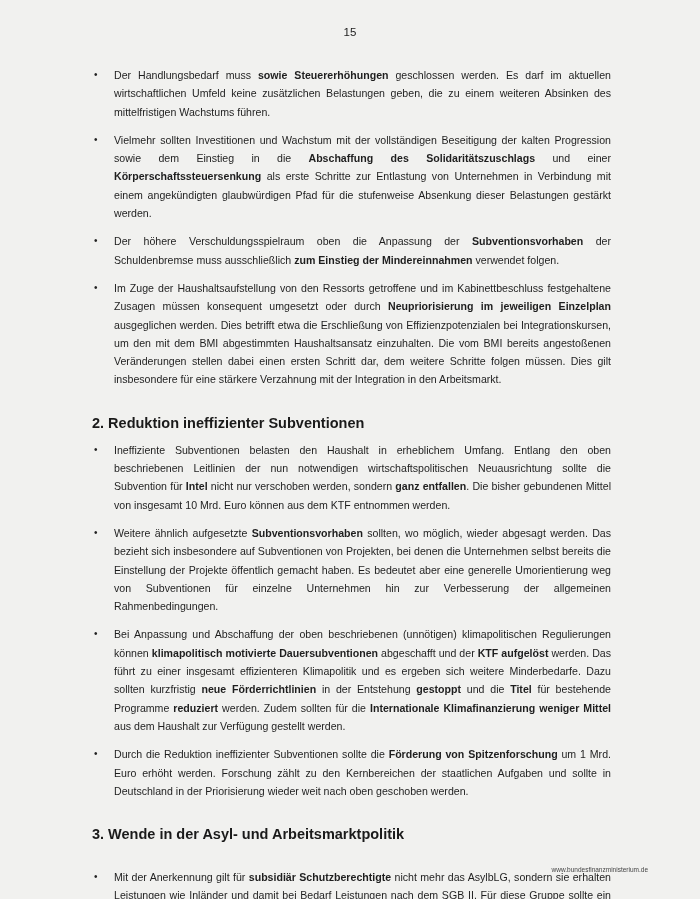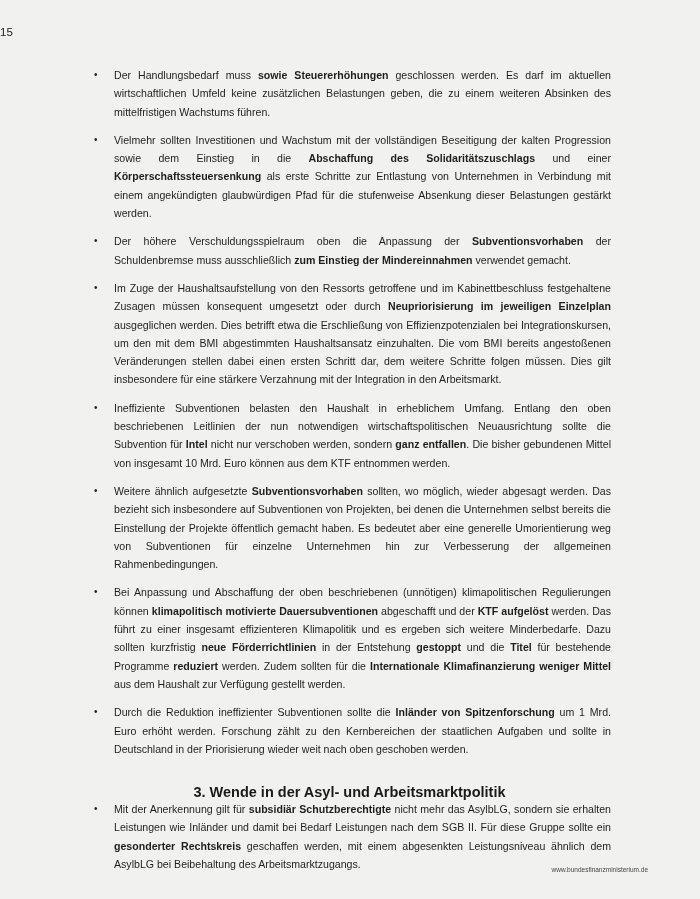--- a/index.html
+++ b/index.html
@@ -4,62 +4,63 @@
 <style>
   html, body { margin:0; padding:0; }
   body {
     width:700px; height:899px; overflow:hidden;
     background:#f1f1ef;
     font-family:"Liberation Sans", sans-serif;
     color:#1e1e1e;
     position:relative;
   }
   .page-number {
-    position:absolute; top:26px; left:0; width:700px; 
+    position:absolute; top:26px; left:0; width:700px; text-align:center;
     font-size:11.5px; color:#222;
   }
   .content { position:absolute; left:96px; top:66px; width:515px; }
   ul.bullets { list-style:none; margin:0; padding:0; }
   ul.bullets li {
     position:relative; padding-left:18px; margin:0 0 10px 0;
     font-size:10.6px; line-height:18.3px; text-align:justify;
   }
   ul.bullets li .bullet {
     position:absolute; left:-2px; top:0; font-size:10px; color:#222;
   }
   b { font-weight:bold; }
   h2 {
     margin:0; font-size:14.5px; font-weight:bold; color:#1a1a1a;
     position:relative; left:-4px;
   }
   .sec2 { margin-top:26px; margin-bottom:10px; }
-  .sec3 { margin-top:26px; margin-bottom:0;text-align:center; }
+  .sec3 { margin-top:26px; margin-bottom:26px; }
   .footer {
     position:absolute; right:52px; top:866px;
     font-size:6.5px; color:#444;
   }
 </style>
 </head>
 <body>
 
 <div class="page-number">15</div>
 
 <div class="content">
   <ul class="bullets">
       <li><span class="bullet">•</span><span>Der Handlungsbedarf muss </span><b>sowie Steuererhöhungen</b><span> geschlossen werden. Es darf im aktuellen wirtschaftlichen Umfeld keine zusätzlichen Belastungen geben, die zu einem weiteren Absinken des mittelfristigen Wachstums führen.</span></li>
       <li><span class="bullet">•</span><span>Vielmehr sollten Investitionen und Wachstum mit der vollständigen Beseitigung der kalten Progression sowie dem Einstieg in die </span><b>Abschaffung des Solidaritätszuschlags</b><span> und einer </span><b>Körperschaftssteuersenkung</b><span> als erste Schritte zur Entlastung von Unternehmen in Verbindung mit einem angekündigten glaubwürdigen Pfad für die stufenweise Absenkung dieser Belastungen gestärkt werden.</span></li>
-      <li><span class="bullet">•</span><span>Der höhere Verschuldungsspielraum oben die Anpassung der </span><b>Subventionsvorhaben</b><span> der Schuldenbremse muss ausschließlich </span><b>zum Einstieg der Mindereinnahmen</b><span> verwendet gemacht.</span></li>
+      <li><span class="bullet">•</span><span>Der höhere Verschuldungsspielraum oben die Anpassung der </span><b>Subventionsvorhaben</b><span> der Schuldenbremse muss ausschließlich </span><b>zum Einstieg der Mindereinnahmen</b><span> verwendet folgen.</span></li>
       <li><span class="bullet">•</span><span>Im Zuge der Haushaltsaufstellung von den Ressorts getroffene und im Kabinettbeschluss festgehaltene Zusagen müssen konsequent umgesetzt oder durch </span><b>Neupriorisierung im jeweiligen Einzelplan</b><span> ausgeglichen werden. Dies betrifft etwa die Erschließung von Effizienzpotenzialen bei Integrationskursen, um den mit dem BMI abgestimmten Haushaltsansatz einzuhalten. Die vom BMI bereits angestoßenen Veränderungen stellen dabei einen ersten Schritt dar, dem weitere Schritte folgen müssen. Dies gilt insbesondere für eine stärkere Verzahnung mit der Integration in den Arbeitsmarkt.</span></li>
     </ul>
 
+  <h2 class="sec2">2. Reduktion ineffizienter Subventionen</h2>
   <ul class="bullets">
       <li><span class="bullet">•</span><span>Ineffiziente Subventionen belasten den Haushalt in erheblichem Umfang. Entlang den oben beschriebenen Leitlinien der nun notwendigen wirtschaftspolitischen Neuausrichtung sollte die Subvention für </span><b>Intel</b><span> nicht nur verschoben werden, sondern </span><b>ganz entfallen</b><span>. Die bisher gebundenen Mittel von insgesamt 10 Mrd. Euro können aus dem KTF entnommen werden.</span></li>
       <li><span class="bullet">•</span><span>Weitere ähnlich aufgesetzte </span><b>Subventionsvorhaben</b><span> sollten, wo möglich, wieder abgesagt werden. Das bezieht sich insbesondere auf Subventionen von Projekten, bei denen die Unternehmen selbst bereits die Einstellung der Projekte öffentlich gemacht haben. Es bedeutet aber eine generelle Umorientierung weg von Subventionen für einzelne Unternehmen hin zur Verbesserung der allgemeinen Rahmenbedingungen.</span></li>
       <li><span class="bullet">•</span><span>Bei Anpassung und Abschaffung der oben beschriebenen (unnötigen) klimapolitischen Regulierungen können </span><b>klimapolitisch motivierte Dauersubventionen</b><span> abgeschafft und der </span><b>KTF aufgelöst</b><span> werden. Das führt zu einer insgesamt effizienteren Klimapolitik und es ergeben sich weitere Minderbedarfe. Dazu sollten kurzfristig </span><b>neue Förderrichtlinien</b><span> in der Entstehung </span><b>gestoppt</b><span> und die </span><b>Titel</b><span> für bestehende Programme </span><b>reduziert</b><span> werden. Zudem sollten für die </span><b>Internationale Klimafinanzierung weniger Mittel</b><span> aus dem Haushalt zur Verfügung gestellt werden.</span></li>
-      <li><span class="bullet">•</span><span>Durch die Reduktion ineffizienter Subventionen sollte die </span><b>Inländer von Spitzenforschung</b><span> um 1 Mrd. Euro erhöht werden. Forschung zählt zu den Kernbereichen der staatlichen Aufgaben und sollte in Deutschland in der Priorisierung wieder weit nach oben geschoben werden.</span></li>
+      <li><span class="bullet">•</span><span>Durch die Reduktion ineffizienter Subventionen sollte die </span><b>Förderung von Spitzenforschung</b><span> um 1 Mrd. Euro erhöht werden. Forschung zählt zu den Kernbereichen der staatlichen Aufgaben und sollte in Deutschland in der Priorisierung wieder weit nach oben geschoben werden.</span></li>
     </ul>
 
   <h2 class="sec3">3. Wende in der Asyl- und Arbeitsmarktpolitik</h2>
   <ul class="bullets">
       <li><span class="bullet">•</span><span>Mit der Anerkennung gilt für </span><b>subsidiär Schutzberechtigte</b><span> nicht mehr das AsylbLG, sondern sie erhalten Leistungen wie Inländer und damit bei Bedarf Leistungen nach dem SGB II. Für diese Gruppe sollte ein </span><b>gesonderter Rechtskreis</b><span> geschaffen werden, mit einem abgesenkten Leistungsniveau ähnlich dem AsylbLG bei Beibehaltung des Arbeitsmarktzugangs.</span></li>
     </ul>
 </div>
 
 <div class="footer">www.bundesfinanzministerium.de</div>
 

